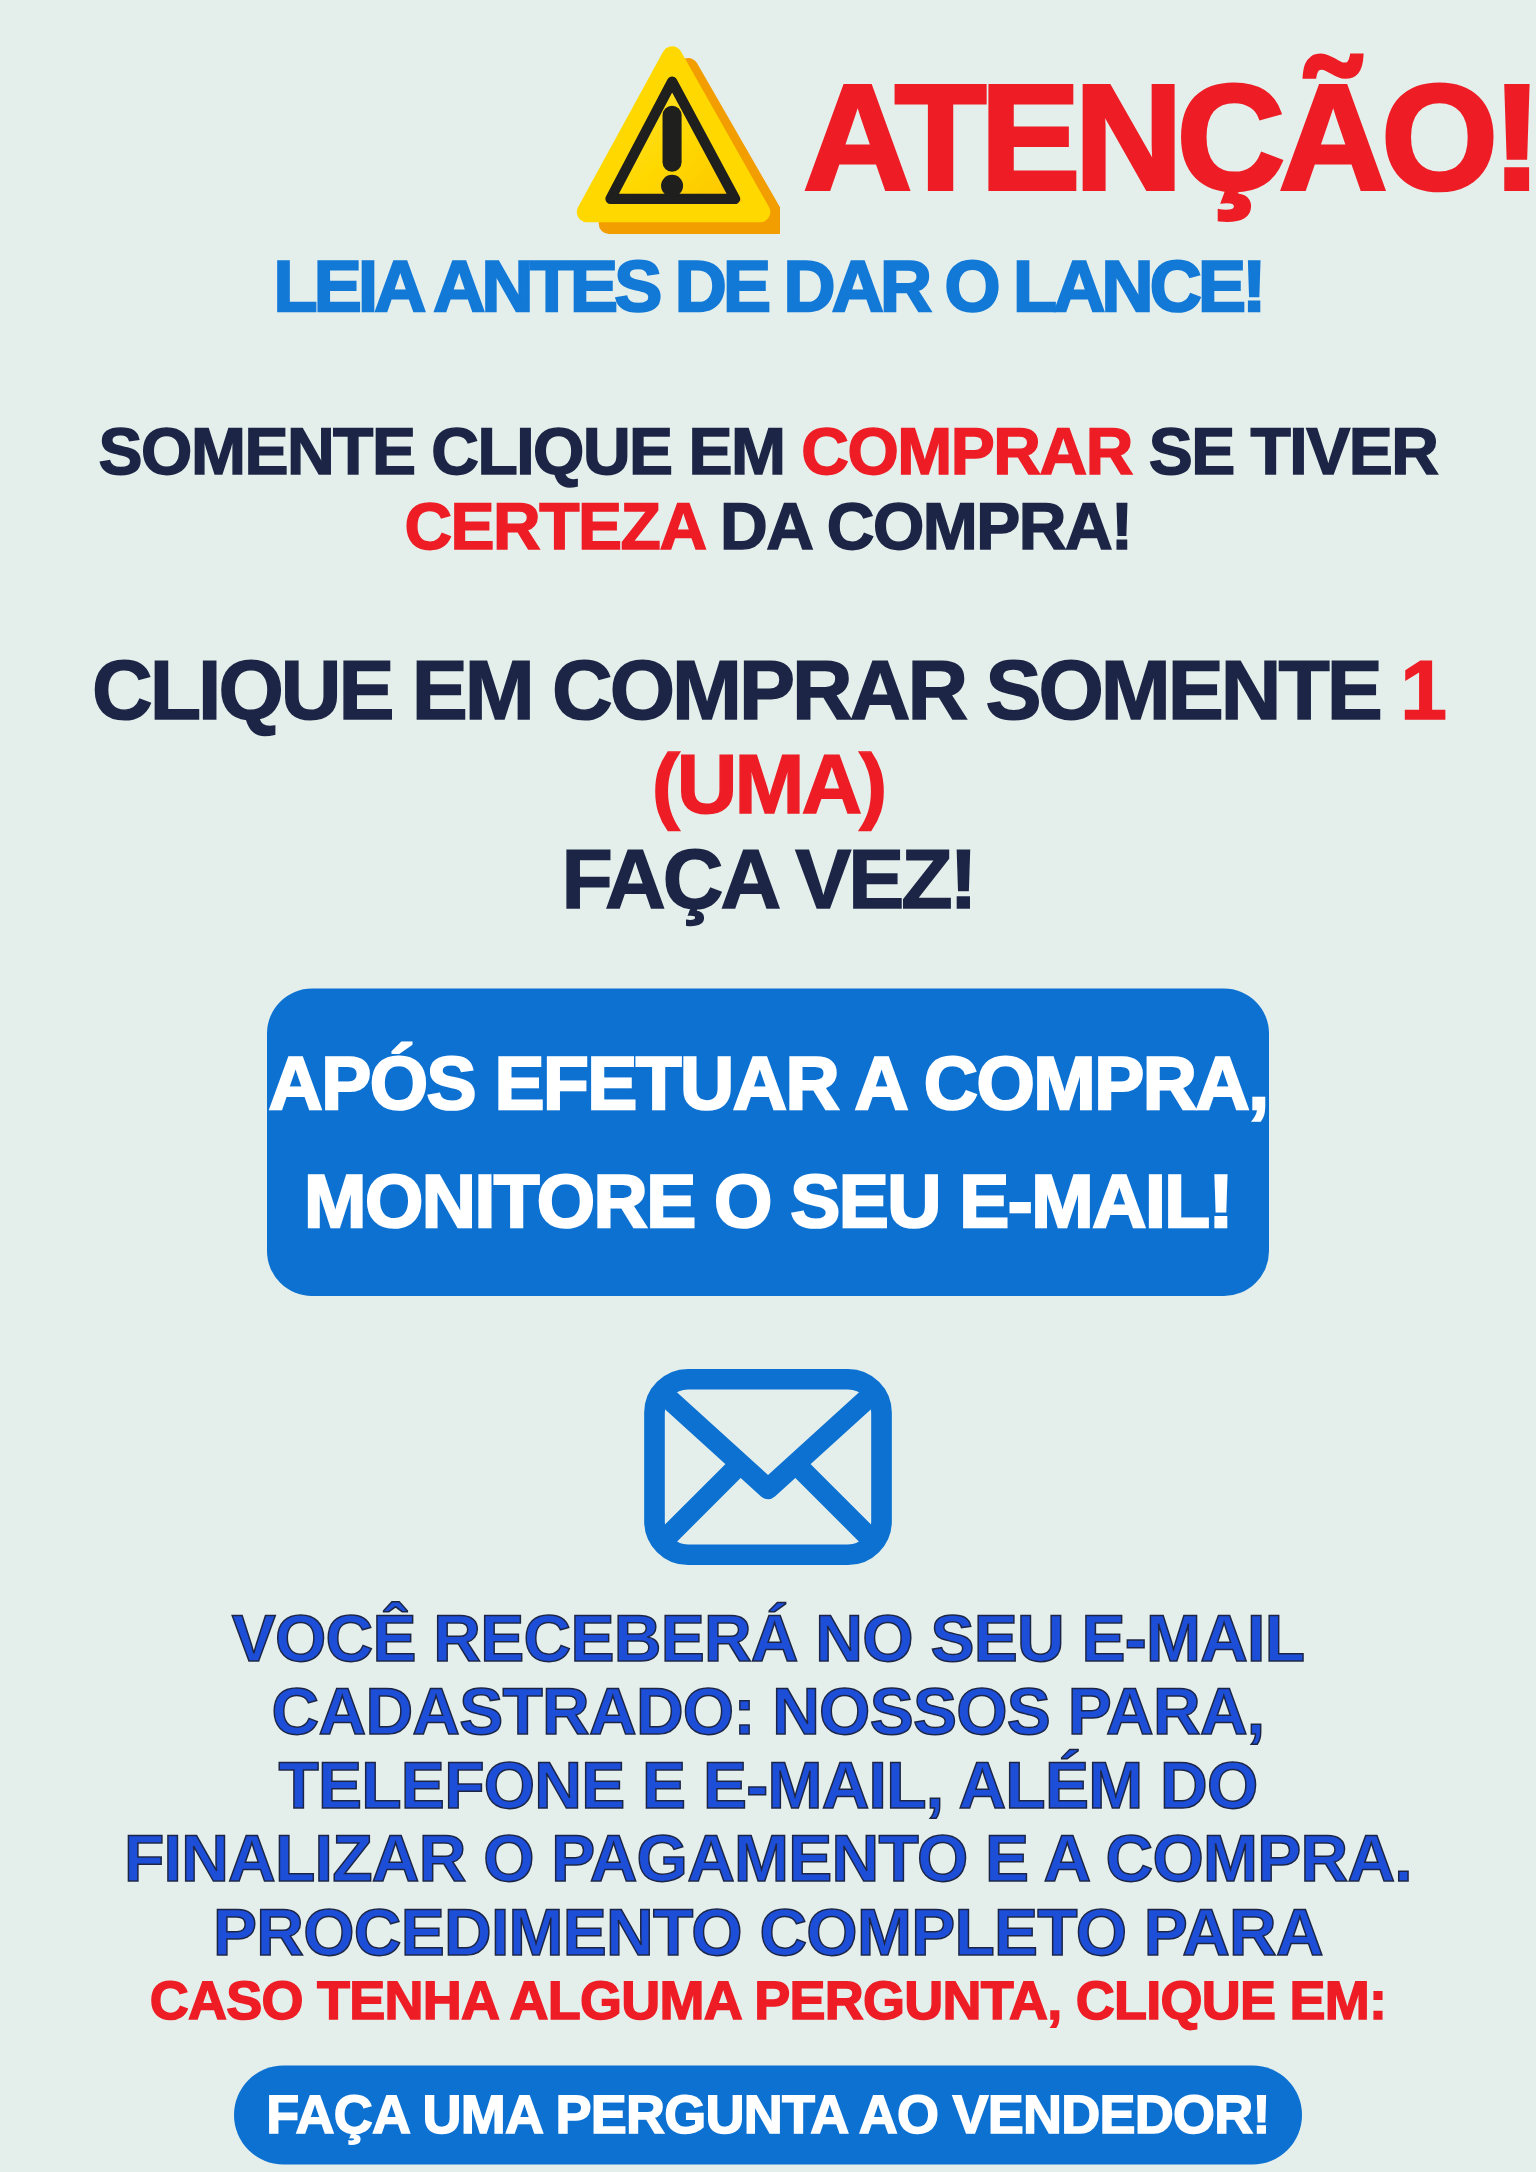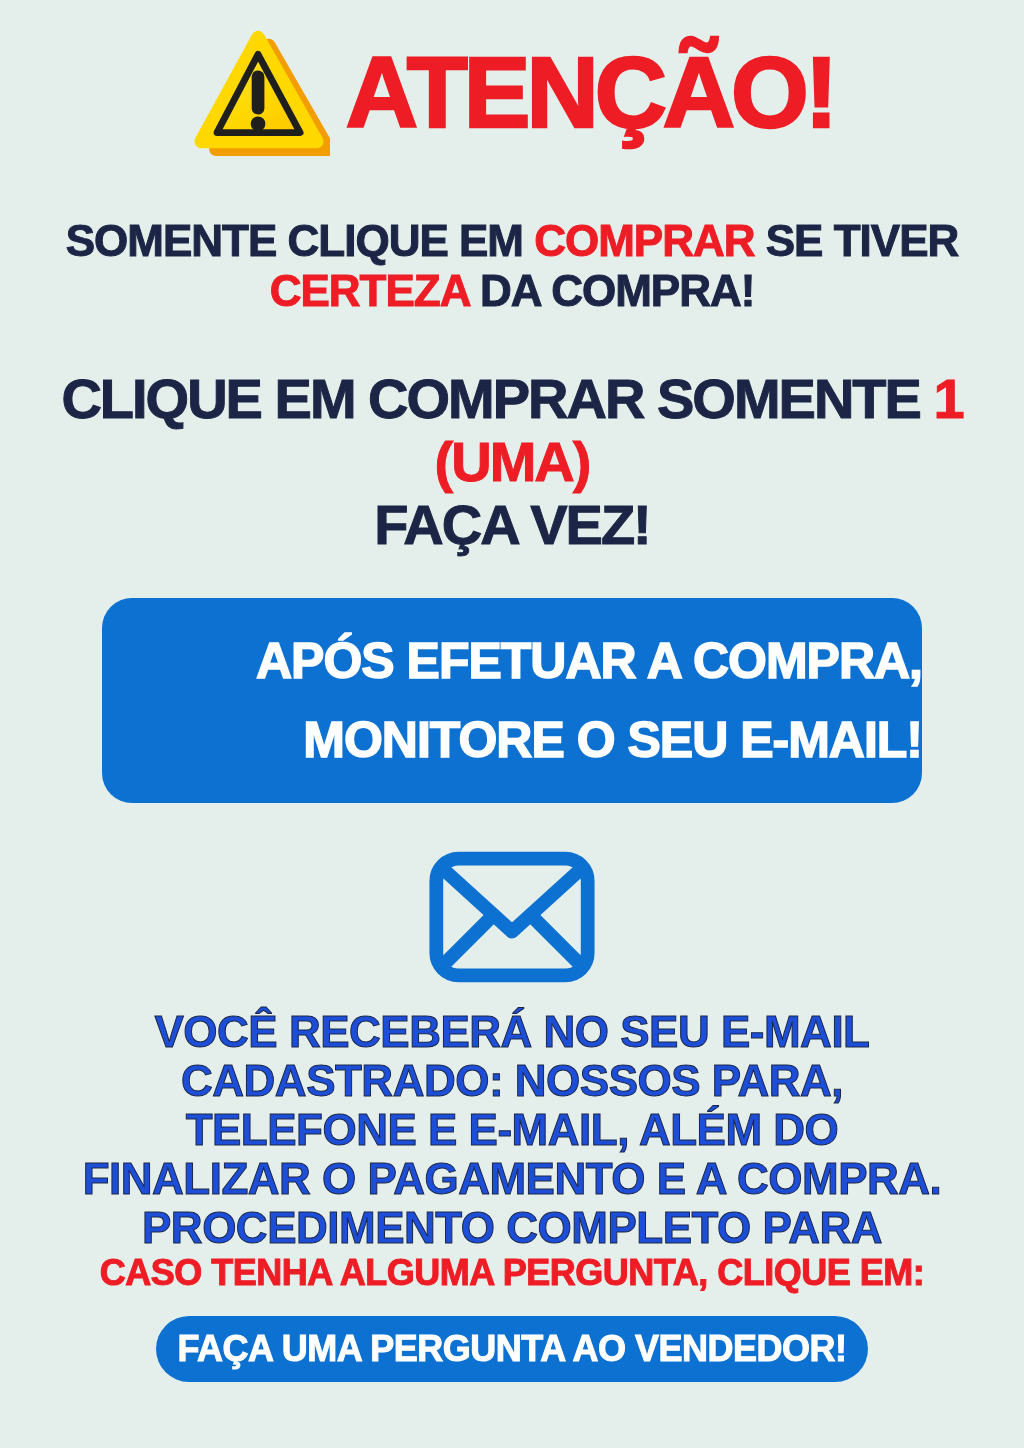--- a/index.html
+++ b/index.html
@@ -10,21 +10,21 @@
     width: 1024px;
     height: 1448px;
     background: #e4efeb;
     overflow: hidden;
     padding-top: 26px;
     text-align: center;
   }
   .title-row {
     display: flex;
     align-items: center;
-    justify-content: center;
+    justify-content: flex-end;
     gap: 16px;
     height: 132px;
   }
   .warning-svg { width: 140px; height: 132px; flex: 0 0 auto; }
   .main-title {
     font-size: 100px;
     line-height: 1;
     font-weight: bold;
     color: #ee1d25;
     letter-spacing: -4px;
@@ -53,27 +53,27 @@
     letter-spacing: -1px;
   }
   .notice-2 {
     margin-top: 52px;
     font-size: 56px;
     line-height: 1.12;
     letter-spacing: -2px;
   }
   .email-box {
     margin: 42px auto 0;
-    width: 820px;
+    width: 668px;
     height: 205px;
     border-radius: 30px;
     background: #0d71d1;
     display: flex;
     flex-direction: column;
-    align-items: flex-end;
+    align-items: center;
     justify-content: center;
     gap: 24px;
   }
   .email-box .box-line {
     font-size: 50px;
     line-height: 1.1;
     font-weight: bold;
     color: #ffffff;
     letter-spacing: -1px;
     -webkit-text-stroke: 1.5px #ffffff;
@@ -139,20 +139,21 @@
       <path d="M68 12 L128 118 L10 118 Z" fill="url(#triGrad)" stroke="#ffd800" stroke-width="14" stroke-linejoin="round"></path>
 
       <path d="M68 29 L111 109 L26 109 Z" fill="none" stroke="#1f1f1d" stroke-width="7" stroke-linejoin="round"></path>
 
       <line x1="68" y1="52" x2="68" y2="84" stroke="#1f1f1d" stroke-width="13" stroke-linecap="round"></line>
       <circle cx="68" cy="100" r="7.5" fill="#1f1f1d"></circle>
     </svg>
     <h1 class="main-title">ATENÇÃO!</h1>
   </div>
 
+  <h2 class="subtitle">LEIA ANTES DE DAR O LANCE!</h2>
 
   <div class="notice notice-1">
     <div><span>SOMENTE CLIQUE EM </span><span class="red">COMPRAR</span><span> SE TIVER</span></div>
     <div><span class="red">CERTEZA</span><span> DA COMPRA!</span></div>
   </div>
 
   <div class="notice notice-2">
     <div><span>CLIQUE EM COMPRAR SOMENTE </span><span class="red">1 (UMA)</span></div>
     <div><span>FAÇA VEZ!</span></div>
   </div>

